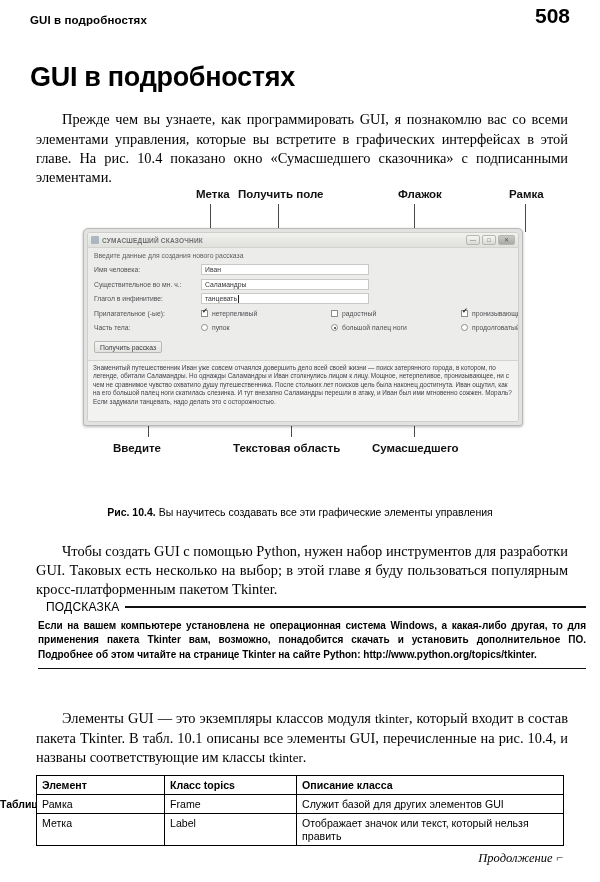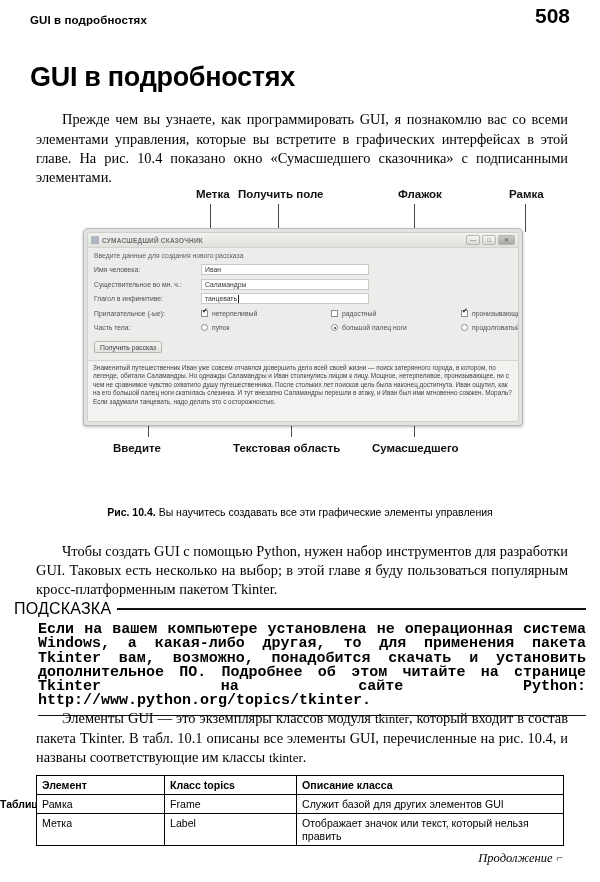--- a/index.html
+++ b/index.html
@@ -203,27 +203,27 @@
 
   #para2 { left:36px; top:527px; width:532px;margin-top:15px; }
 
   
   #tipbox { position:absolute; left:14px; top:600px; width:572px; }
   .tip-head {
     display:flex; align-items:center; gap:6px;
   }
   .tip-head .tip-word {
     font-family:"Liberation Sans", sans-serif;
-    font-size:16px; font-weight:400; letter-spacing:.2px;
+    font-size:12px; font-weight:400; letter-spacing:.2px;margin-left:32px;
   }
   .tip-head .tip-rule { flex:1; height:1.4px; background:#111; }
   .tip-body {
     margin:5px 12px 0 24px;
-    font-family:Liberation Mono, monospace;
-    font-size:15px; line-height:14.3px; font-weight:700;
+    font-family:Liberation Sans, sans-serif;
+    font-size:10px; line-height:14.3px; font-weight:700;
     text-align:justify;
     width:548px;
     color:#000;
   }
   .tip-bottom-rule { margin:6px 0 0 24px; width:548px; height:1.4px; background:#111; }
 
   #para3 { left:36px; top:695px; width:532px; }
 
   
   #table-caption {

